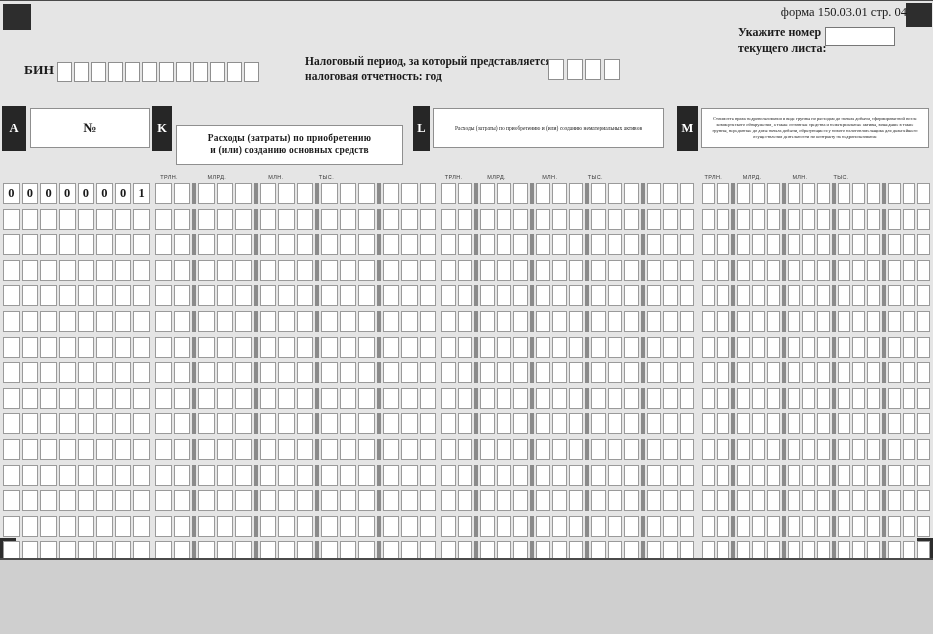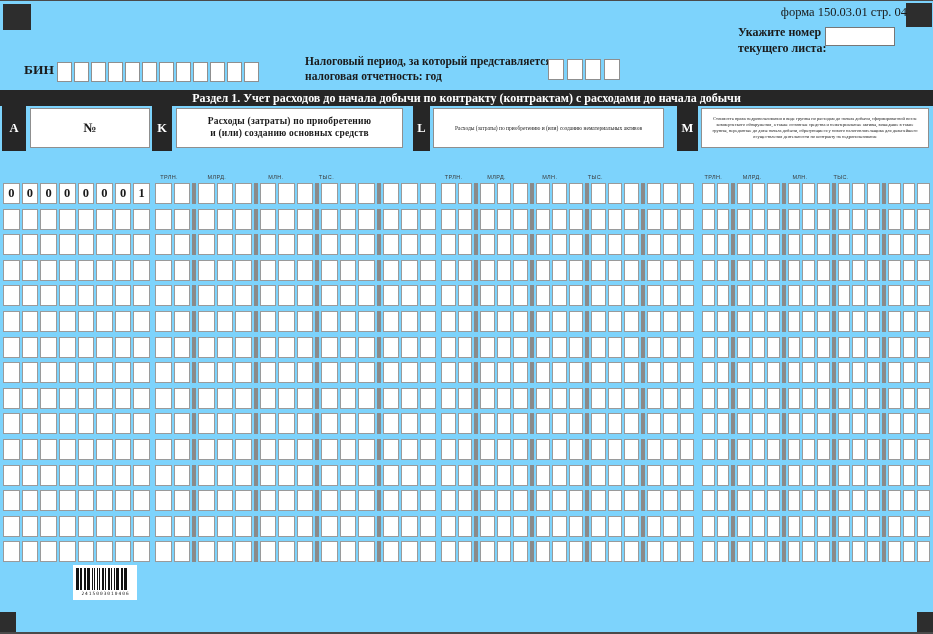--- a/index.html
+++ b/index.html
@@ -1,16 +1,16 @@
 <!DOCTYPE html>
 <html><head>
 <meta charset="utf-8">
 <style>
   html,body{margin:0;padding:0;background:#cfcfcf;}
-  .page{position:relative;width:933px;height:634px;background:#7dd3fc;
+  .page{position:relative;width:933px;height:560px;background:#e5e5e5;
         font-family:"Liberation Serif",serif;color:#1a1a1a;overflow:hidden;
         border-top:1px solid #4a4a4a;border-bottom:2px solid #4a4a4a;box-sizing:border-box;}
   .mark{position:absolute;background:#2d2d2d;}
   .mark-tl{left:3px;top:3px;width:28px;height:26px;}
   .mark-tr{right:1px;top:2px;width:26px;height:24px;}
   .mark-bl{left:0;bottom:0;width:16px;height:20px;}
   .mark-br{right:0;bottom:0;width:16px;height:20px;}
 
   .form-label{position:absolute;top:4px;right:26px;font-size:12.5px;}
   .sheet-label{position:absolute;left:738px;top:24px;font-size:12px;font-weight:bold;
@@ -29,21 +29,21 @@
 
   .section-bar{position:absolute;left:0;top:89px;width:933px;height:16px;background:#262626;
                color:#fff;font-weight:bold;font-size:12px;text-align:center;line-height:17px;}
 
   .col-tab{position:absolute;top:105px;height:45px;background:#262626;color:#fff;
            font-weight:bold;font-size:12.5px;display:flex;align-items:center;justify-content:center;}
   .col-box{position:absolute;top:107px;height:40px;background:#fff;border:1px solid #8f8f8f;
            display:flex;align-items:center;justify-content:center;text-align:center;box-sizing:border-box;}
   #tab-a{left:2px;width:24px;}   #box-a{left:30px;width:120px;font-weight:bold;font-size:13px;}
   #tab-k{left:152px;width:20px;} #box-k{left:176px;width:227px;font-size:9.5px;font-weight:bold;
-                                        line-height:1.25;white-space:pre-line;letter-spacing:.2px;}
+                                        line-height:1.25;white-space:pre-line;letter-spacing:.2px;margin-top:17px;}
   #tab-l{left:413px;width:17px;} #box-l{left:433px;width:231px;font-size:5.5px;padding:0 8px;}
   #tab-m{left:677px;width:21px;} #box-m{left:701px;width:228px;font-size:4.5px;line-height:1.35;padding:2px 7px;}
 
   .group{position:absolute;top:168px;}
   .g-a{left:3px;width:147px;}
   .g-k{left:155px;width:281px;}
   .g-l{left:441px;width:253px;}
   .g-m{left:702px;width:228px;}
   .scale-row{position:relative;height:14px;}
   .scale-label{position:absolute;top:5px;transform:translateX(-50%);
@@ -94,21 +94,20 @@
 
   <div class="period-label">Налоговый период, за который представляется
 налоговая отчетность: год</div>
   <div class="cellrow period-cells" id="period-cells">
       <div class="fcell"></div>
       <div class="fcell"></div>
       <div class="fcell"></div>
       <div class="fcell"></div>
     </div>
 
-  <div class="section-bar">Раздел 1. Учет расходов до начала добычи по контракту (контрактам) с расходами до начала добычи</div>
 
   <div class="col-tab" id="tab-a">A</div>
   <div class="col-box" id="box-a">№</div>
   <div class="col-tab" id="tab-k">K</div>
   <div class="col-box" id="box-k">Расходы (затраты) по приобретению
 и (или) созданию основных средств</div>
   <div class="col-tab" id="tab-l">L</div>
   <div class="col-box" id="box-l">Расходы (затраты) по приобретению и (или) созданию нематериальных активов</div>
   <div class="col-tab" id="tab-m">M</div>
   <div class="col-box" id="box-m">Стоимость права недропользования в виде группы по расходам до начала добычи, сформированной после коммерческого обнаружения, а также основные средства и нематериальные активы, вошедшие в такие группы, переданные до даты начала добычи, образующиеся у нового налогоплательщика для дальнейшего осуществления деятельности по контракту на недропользование</div>

